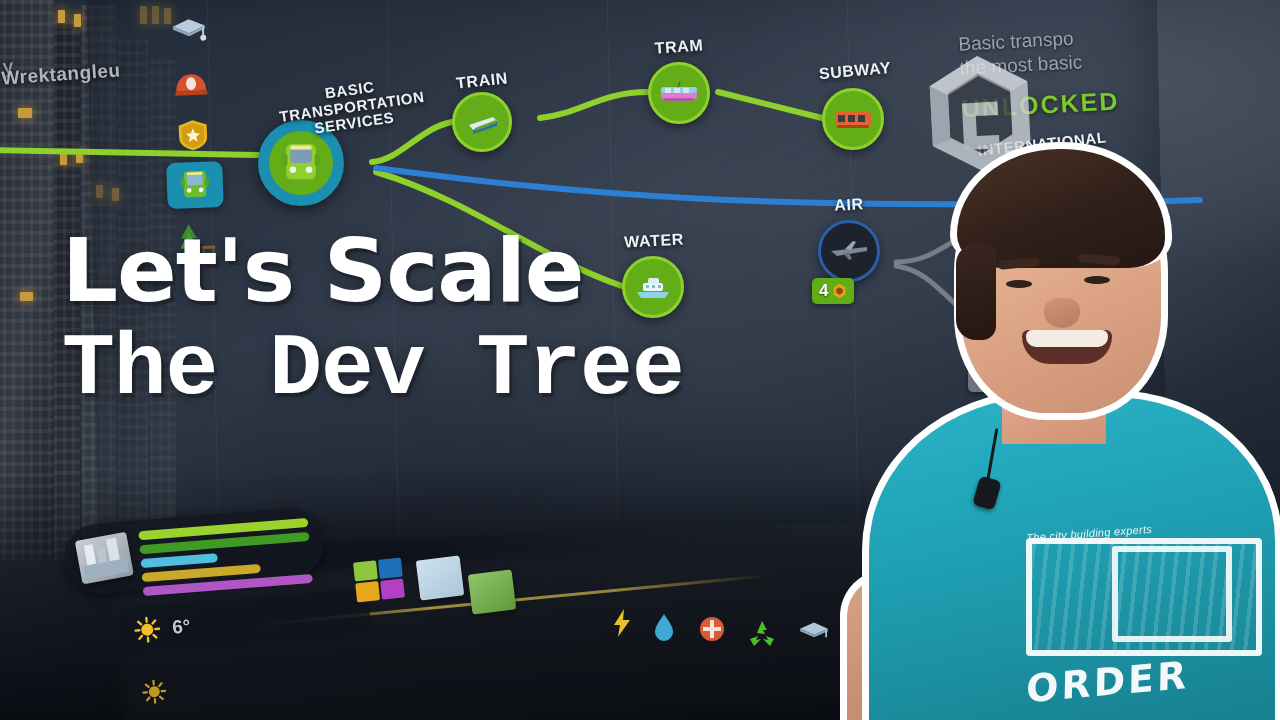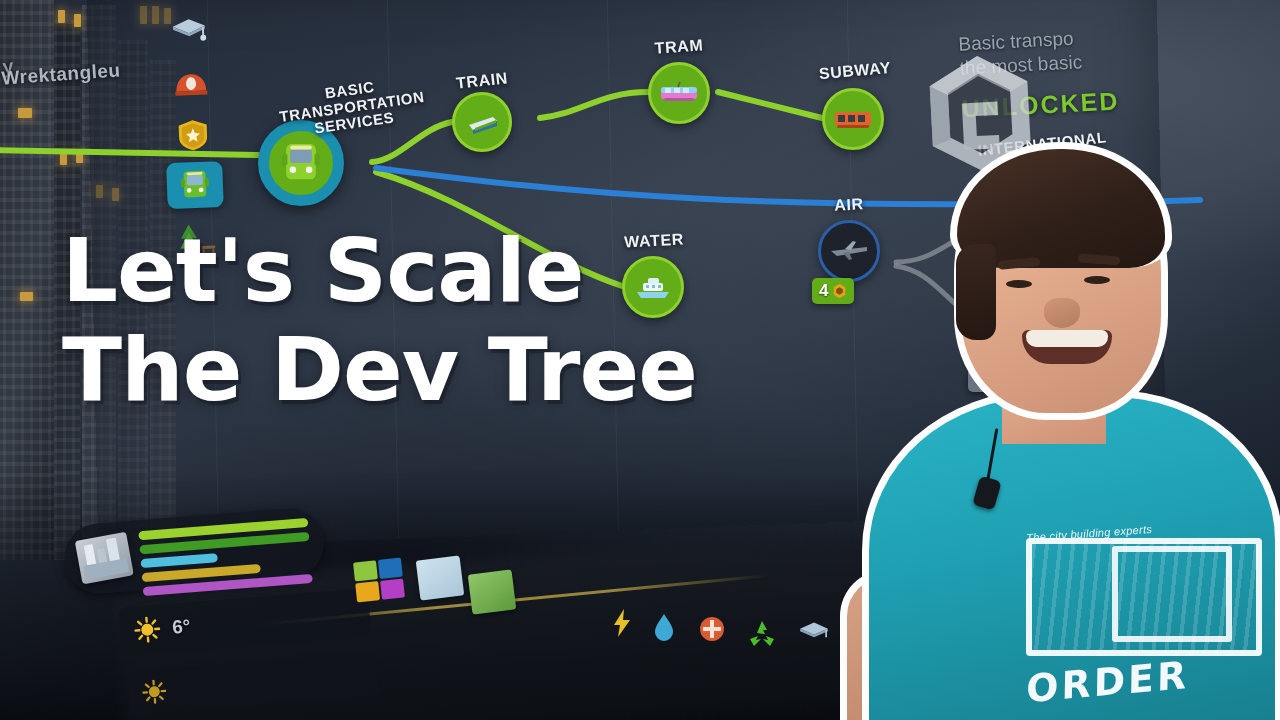--- a/index.html
+++ b/index.html
@@ -125,21 +125,21 @@
      text-shadow:0 1px 4px #000; }
 
   
   .titles { left:62px; top:228px; width:760px; }
   .t-line {
     color:#fff; font-family:"DejaVu Sans", sans-serif; font-weight:700;
     font-size:88px; line-height:.97; letter-spacing:-1px;
     text-shadow:3px 4px 0 rgba(15,20,30,.40), 0 2px 14px rgba(0,0,0,.35);
     white-space:nowrap;
   }
-  .t-line.l2 { margin-top:14px; }
+  .t-line.l2 { margin-top:14px;font-family:Liberation Mono, monospace; }
   .subtitle {
     position:absolute; left:64px; top:618px; color:#fff;
     font-family:"DejaVu Sans", sans-serif; font-weight:700; font-size:38px; letter-spacing:0px;
     text-shadow:2px 3px 0 rgba(12,16,24,.45), 0 2px 10px rgba(0,0,0,.4); white-space:nowrap;
   }
 
   
   .presenter { right:-6px; bottom:0; width:460px; height:600px; }
 
   .p-body {

